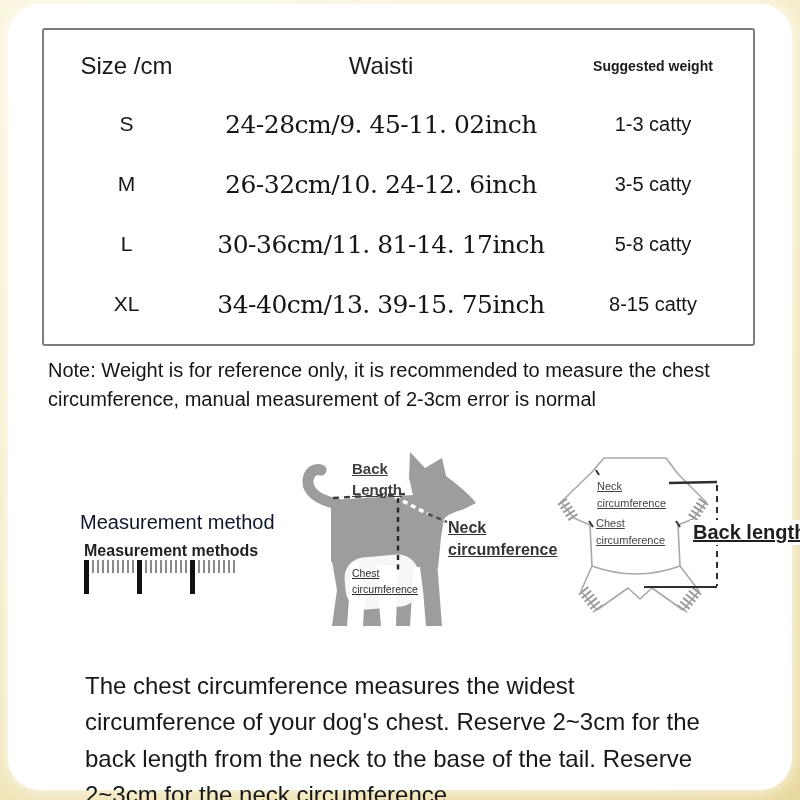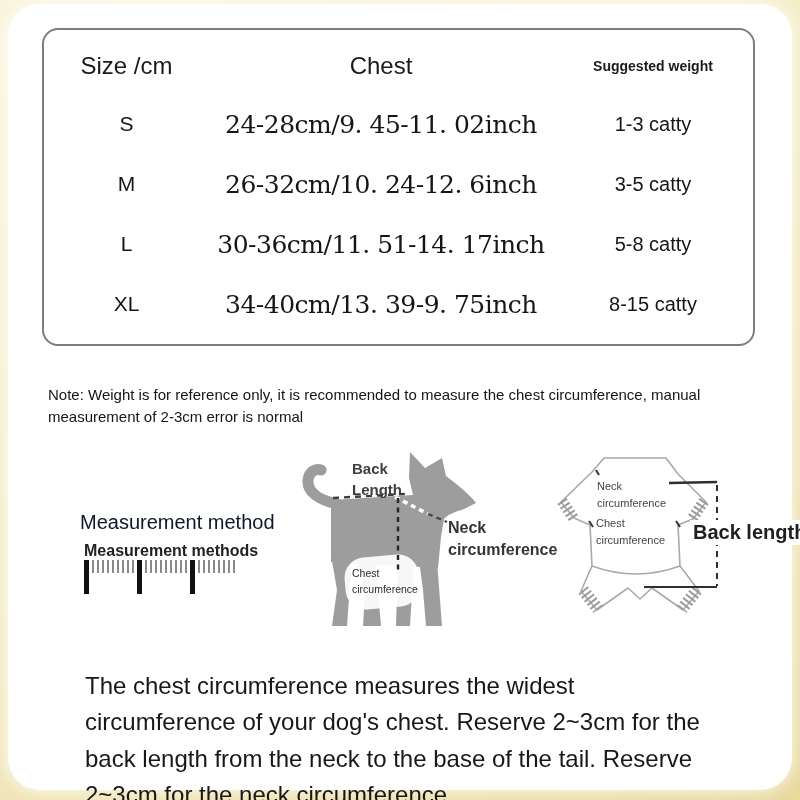--- a/index.html
+++ b/index.html
@@ -12,49 +12,49 @@
   .card{
     position:absolute;left:8px;right:8px;top:4px;bottom:10px;
     background:#ffffff;border-radius:32px;
     box-shadow:0 0 18px rgba(255,255,255,0.9);
   }
   .canvas{position:absolute;inset:0;}
 
   
   .size-table{
     position:absolute;left:42px;top:28px;width:713px;height:318px;
-    border:2px solid #7d7d7d;border-radius:16px;box-sizing:border-box;
+    border:2px solid #7d7d7d;border-radius:3px;box-sizing:border-box;
     display:grid;grid-template-columns:165px 1fr 200px;
     grid-template-rows:56px 60px 60px 60px 60px;
     align-items:center;justify-items:center;padding-top:8px;
     color:#161616;background:#fff;
   }
   .th-size,.th-waist{font-size:24px;color:#1a1a1a;}
   .th-weight{font-size:14px;font-weight:700;color:#1a1a1a;text-align:center;}
   .td-size{font-size:21px;}
   .td-waist{font-family:"DejaVu Serif",serif;font-size:25px;letter-spacing:-0.5px;white-space:nowrap;}
   .td-weight{font-size:20px;}
 
   
   .note{
     position:absolute;left:48px;top:356px;width:704px;
-    font-size:15px;line-height:1.45;color:#151515;margin-top:28px;
+    font-size:20px;line-height:1.45;color:#151515;
   }
 
   
   .mm-title{position:absolute;left:80px;top:511px;font-size:20px;font-weight:500;color:#0f172a;}
   .mm-subtitle{position:absolute;left:84px;top:542px;font-size:16px;font-weight:700;color:#222;}
   .ruler{position:absolute;left:84px;top:560px;display:flex;align-items:flex-start;}
   .ruler .rm{width:5px;height:34px;background:#111;margin-right:3px;}
   .ruler .rt{width:2px;height:13px;background:#8a8a8a;margin-right:3px;}
 
   .dog-svg{position:absolute;left:295px;top:440px;}
   .garment-svg{position:absolute;left:540px;top:450px;}
 
-  .lbl{position:absolute;color:#3a3a3a;}
+  .lbl{position:absolute;color:#3a3a3a;text-decoration:underline;}
   .lbl-back-length-dog{left:352px;top:458px;width:70px;font-size:15px;font-weight:600;line-height:1.4;color:#3f3f3f;}
   .lbl-neck-dog{left:448px;top:517px;width:112px;font-size:16px;font-weight:600;line-height:1.35;color:#353535;}
   .lbl-chest-dog{left:352px;top:566px;width:70px;font-size:10.5px;line-height:1.5;color:#2e2e2e;z-index:3;}
   .lbl-neck-garment{left:597px;top:478px;width:80px;font-size:11px;line-height:1.5;color:#444;}
   .lbl-chest-garment{left:596px;top:515px;width:80px;font-size:11px;line-height:1.5;color:#444;}
   .lbl-back-length-garment{
     left:690px;top:520px;font-size:20px;font-weight:700;color:#1f1f1f;
     background:#fff;padding:1px 3px;z-index:3;white-space:nowrap;
   }
 
@@ -65,37 +65,37 @@
   }
 </style>
 </head>
 <body>
 
 <div class="card"></div>
 <div class="canvas">
 
   <div class="size-table">
     <div class="th-size">Size /cm</div>
-    <div class="th-waist">Chest</div>
+    <div class="th-waist">Waisti</div>
     <div class="th-weight">Suggested weight</div>
 
     <div class="td-size">S</div>
     <div class="td-waist">24-28cm/9. 45-11. 02inch</div>
     <div class="td-weight">1-3 catty</div>
 
     <div class="td-size">M</div>
     <div class="td-waist">26-32cm/10. 24-12. 6inch</div>
     <div class="td-weight">3-5 catty</div>
 
     <div class="td-size">L</div>
-    <div class="td-waist">30-36cm/11. 51-14. 17inch</div>
+    <div class="td-waist">30-36cm/11. 81-14. 17inch</div>
     <div class="td-weight">5-8 catty</div>
 
     <div class="td-size">XL</div>
-    <div class="td-waist">34-40cm/13. 39-9. 75inch</div>
+    <div class="td-waist">34-40cm/13. 39-15. 75inch</div>
     <div class="td-weight">8-15 catty</div>
   </div>
 
   <div class="note">Note: Weight is for reference only, it is recommended to measure the chest circumference, manual measurement of 2-3cm error is normal</div>
 
   <div class="mm-title">Measurement method</div>
   <div class="mm-subtitle">Measurement methods</div>
 
   <div class="ruler">
     <span class="rm"></span>

